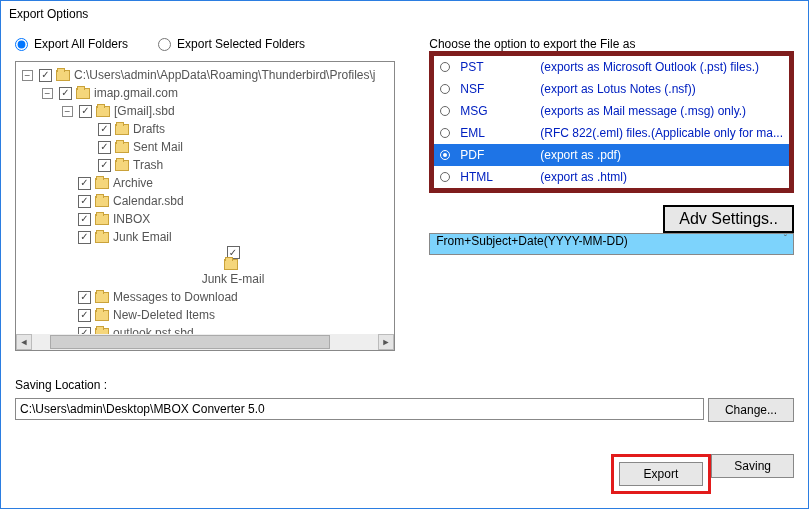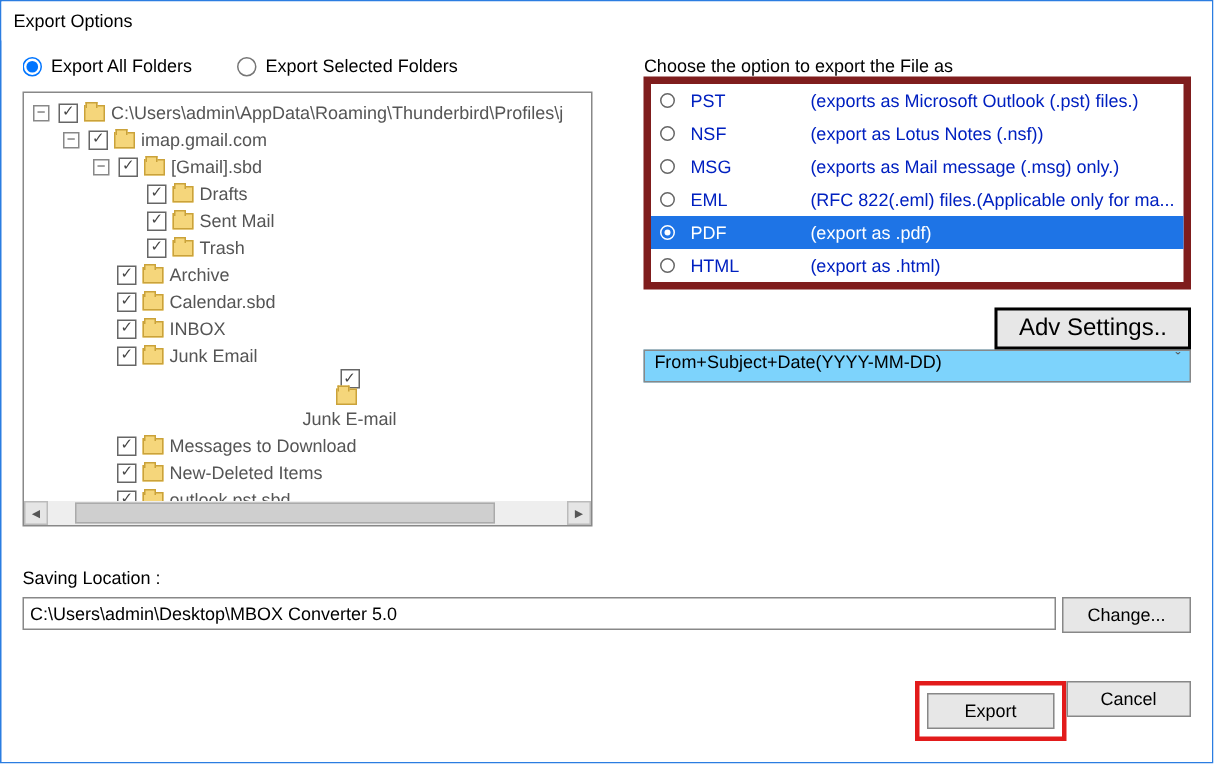--- a/index.html
+++ b/index.html
@@ -206,17 +206,17 @@
     <div class="bottom">
       <div class="loc-label">Saving Location :</div>
       <div class="loc-row">
         <input class="loc-input" value="C:\Users\admin\Desktop\MBOX Converter 5.0" style="">
         <button class="btn-std">Change...</button>
       </div>
       <div class="action-row">
         <span class="export-wrap">
           <button class="btn-std" style="padding:0 24px">Export</button>
         </span>
-        <button class="btn-std" style="padding:0 22px">Cancel</button>
+        <button class="btn-std" style="padding:0 22px">Saving</button>
       </div>
     </div>
   </div>
 </div>
 
 </body></html>

